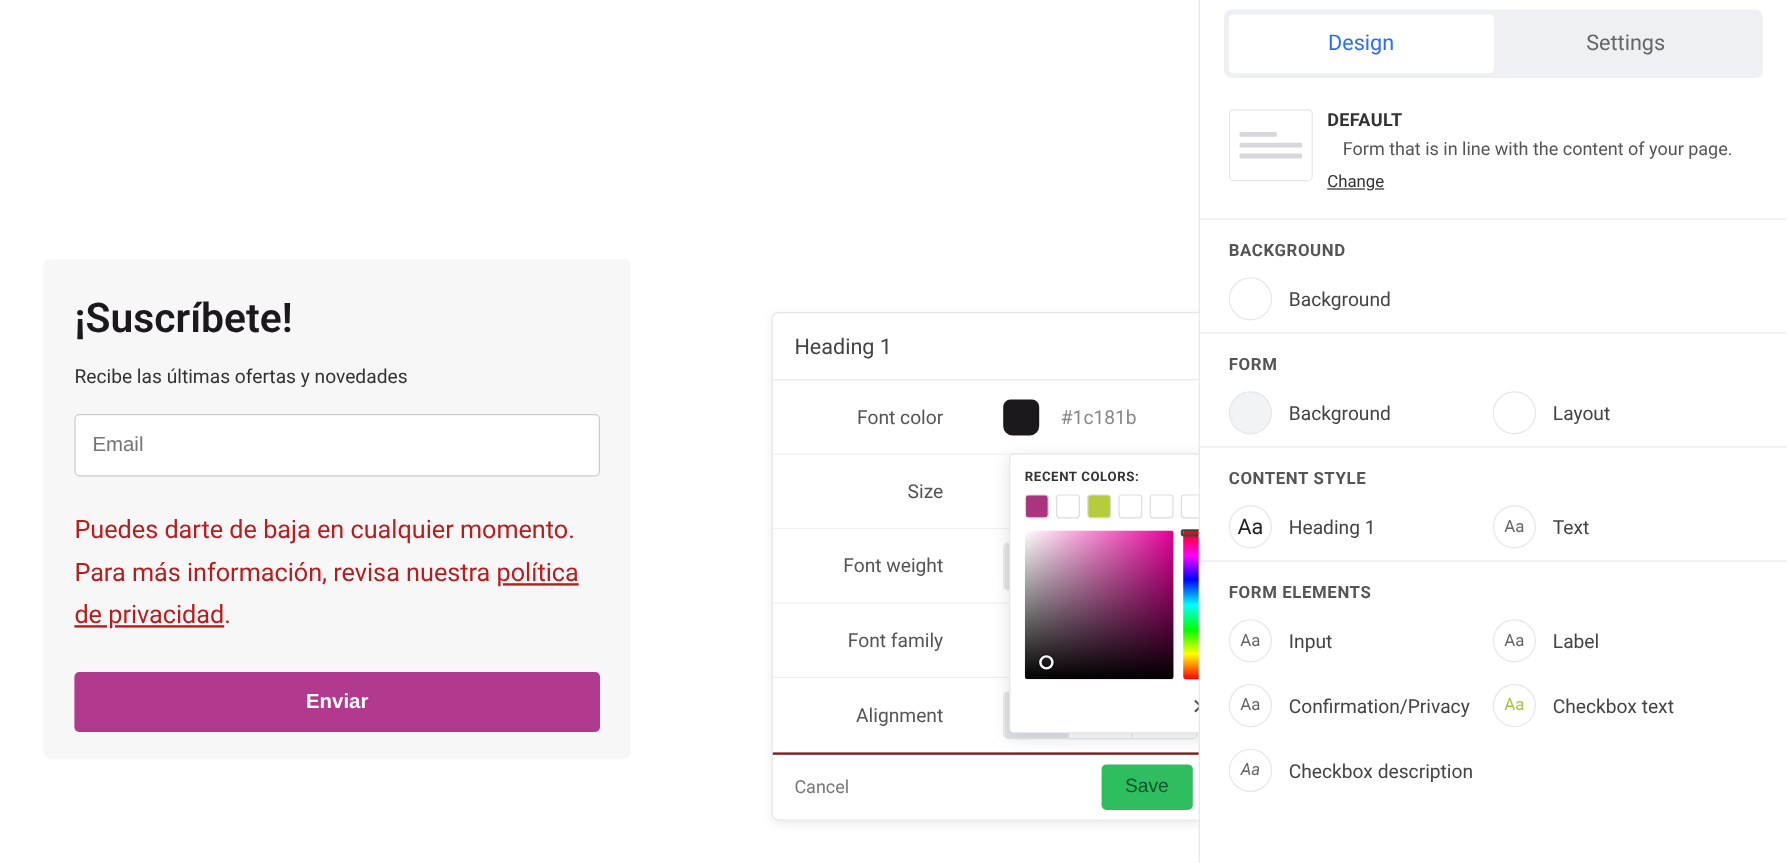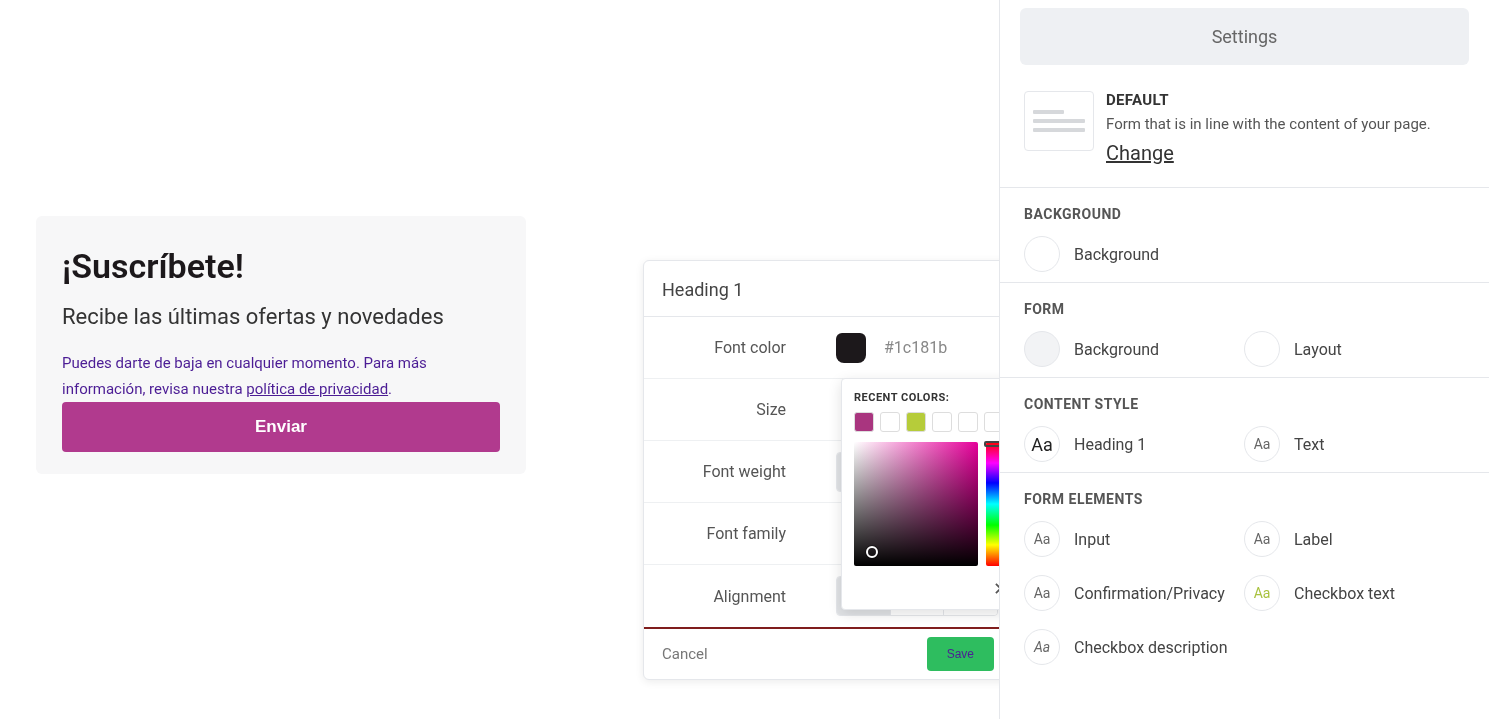--- a/index.html
+++ b/index.html
@@ -1,43 +1,43 @@
 <!DOCTYPE html>
 <html><head>
 <meta charset="utf-8">
 <style>
 * { box-sizing: border-box; margin: 0; padding: 0; }
 body { font-family: -apple-system, BlinkMacSystemFont, "Segoe UI", Roboto, Arial, sans-serif; color: #333; width: 1489px; height: 719px; position: relative; background: #fff; overflow: hidden; }
 
 
 .preview-card { position: absolute; left: 36px; top: 216px; width: 490px; background: #f7f7f8; border-radius: 6px; padding: 30px 26px 22px 26px; }
 .preview-title { font-size: 34px; font-weight: 600; color: #1c181b; margin-bottom: 18px; }
-.preview-sub { font-size: 22px; color: #333; margin-bottom: 22px; }
+.preview-sub { font-size: 16px; color: #333; margin-bottom: 22px; }
 .preview-input { width: 100%; height: 52px; border: 1px solid #ccc; border-radius: 4px; background: #fff; padding: 0 14px; font-size: 17px; color: #333; margin-bottom: 28px; }
-.preview-privacy { font-size: 15px; color: #4c1d95; line-height: 1.7; margin-bottom: 0; }
+.preview-privacy { font-size: 21px; color: #b91c1c; line-height: 1.7; margin-bottom: 28px; }
 .preview-privacy .u { text-decoration: underline; }
 .preview-btn { width: 100%; height: 50px; background: #b13a8e; color: #fff; font-weight: 600; font-size: 17px; border: none; border-radius: 4px; cursor: pointer; }
 
 
 .popup { position: absolute; left: 643px; top: 260px; width: 370px; background: #fff; border: 1px solid #e5e7eb; border-radius: 6px; box-shadow: 0 2px 8px rgba(0,0,0,0.08); }
 .popup-header { padding: 18px 18px 16px 18px; border-bottom: 1px solid #e5e7eb; font-size: 18px; color: #444; }
 .popup-body { }
 .prop-row { display: flex; align-items: center; height: 62px; padding: 0 14px 0 0; border-bottom: 1px solid #eef0f2; gap: 32px; }
 .prop-row:last-of-type { border-bottom: none; }
 .prop-label { flex: 0 0 160px; text-align: right; padding-right: 18px; font-size: 16px; color: #555; }
 .prop-value { flex: 1; display: flex; align-items: center; }
 .swatch-bk { width: 30px; height: 30px; background: #1c181b; border-radius: 6px 6px 8px 8px; margin-right: 18px; }
 .hex-text { color: #888; font-size: 16px; text-align: center; }
 .seg { display: flex; width: 100%; height: 40px; border: 1px solid #e5e7eb; border-radius: 4px; overflow: hidden; }
 .seg-cell { flex: 1; background: #fff; border-right: 1px solid #e5e7eb; }
 .seg-cell:last-child { border-right: none; }
 .seg-cell.sel { background: #e1e3e6; }
 .popup-footer { display: flex; align-items: center; justify-content: space-between; padding: 8px 18px; border-top: 2px solid #7f1d1d; }
 .cancel-link { color: #777; font-size: 15px; cursor: pointer; }
-.save-btn { background: #2ebd5f; color: #4c1d95; border: none; border-radius: 4px; padding: 10px 20px; font-size: 12px; font-weight: 500; cursor: pointer; }
+.save-btn { background: #2ebd5f; color: #14532d; border: none; border-radius: 4px; padding: 10px 20px; font-size: 16px; font-weight: 500; cursor: pointer; }
 
 
 .colorpicker { position: absolute; left: 817px; top: 378px; width: 180px; background: #fff; border: 1px solid #e5e7eb; border-radius: 4px; box-shadow: 0 4px 14px rgba(0,0,0,0.12); padding: 12px 12px 10px 12px; margin-left: 24px; }
 .cp-head { font-size: 11px; font-weight: 700; letter-spacing: 0.5px; color: #333; margin-bottom: 8px; }
 .cp-recent { display: flex; gap: 6px; margin-bottom: 10px; }
 .cp-sw { width: 20px; height: 20px; border: 1px solid #ddd; border-radius: 3px; }
 .cp-main { display: flex; gap: 8px; margin-bottom: 12px; }
 .cp-area { width: 124px; height: 124px; position: relative; background: linear-gradient(to top, #000, rgba(0,0,0,0)), linear-gradient(to right, #fff, #e6009a); border-radius: 2px; }
 .cp-handle { position: absolute; left: 12px; bottom: 8px; width: 12px; height: 12px; border: 2px solid #fff; border-radius: 50%; box-shadow: 0 0 0 1px rgba(0,0,0,0.3); }
 .cp-hue { width: 16px; height: 124px; background: linear-gradient(to bottom, #ff0000 0%, #ff00ff 17%, #0000ff 33%, #00ffff 50%, #00ff00 67%, #ffff00 83%, #ff0000 100%); border-radius: 2px; position: relative; }
@@ -48,40 +48,41 @@
 .sidebar { position: absolute; right: 0; top: 0; width: 490px; height: 719px; border-left: 1px solid #e5e7eb; background: #fff; overflow: hidden; }
 .tabs-wrap { padding: 8px 20px 0 20px; }
 .tabs { display: flex; background: #eef0f3; border-radius: 6px; padding: 4px; }
 .tab { flex: 1; text-align: center; padding: 14px 0; font-size: 18px; border-radius: 4px; cursor: pointer; color: #666; }
 .tab.active { background: #fff; color: #2b6ef2; }
 .default-block { display: flex; gap: 12px; padding: 26px 24px 22px 24px; border-bottom: 1px solid #e5e7eb; }
 .default-thumb { width: 70px; height: 60px; border: 1px solid #e5e7eb; border-radius: 4px; display: flex; flex-direction: column; justify-content: center; gap: 5px; padding: 8px 8px; }
 .th-line { height: 4px; background: #d6d8db; border-radius: 1px; }
 .th-line.s { width: 60%; }
 .default-txt .dt-head { font-weight: 700; font-size: 15px; letter-spacing: 0.3px; color: #333; margin-bottom: 6px; }
-.default-txt .dt-desc { font-size: 15px; color: #555; margin-bottom: 8px; }
-.default-txt .dt-change { font-size: 20px; text-decoration: underline; color: #333; cursor: pointer; }
+.default-txt .dt-desc { font-size: 15px; color: #555; margin-bottom: 8px; margin-left: 13px; }
+.default-txt .dt-change { font-size: 14px; text-decoration: underline; color: #333; cursor: pointer; }
 .section { padding: 18px 24px 10px 24px; border-bottom: 1px solid #e5e7eb; }
 .section:last-child { border-bottom: none; }
 .sec-head { font-weight: 700; font-size: 14px; letter-spacing: 0.5px; color: #555; margin-bottom: 14px; }
 .style-row { display: flex; flex-wrap: wrap; gap: 18px 10px; }
 .style-item { display: flex; align-items: center; gap: 14px; width: 210px; cursor: pointer; }
 .style-chip { width: 36px; height: 36px; border: 1px solid #e5e7eb; border-radius: 50%; display: flex; align-items: center; justify-content: center; font-size: 14px; color: #666; background: #fff; }
 .style-chip.big { font-size: 18px; color: #222; }
 .style-chip.grey { background: #f2f3f5; }
 .style-chip.lime { color: #a9c23f; }
 .style-chip.it { font-style: italic; }
 .style-label { font-size: 16px; color: #444; }
 </style>
 </head>
 <body>
 
 <div class="preview-card">
   <h1 class="preview-title">¡Suscríbete!</h1>
   <div class="preview-sub">Recibe las últimas ofertas y novedades</div>
+  <input class="preview-input" placeholder="Email" style="">
   <div class="preview-privacy">
     <span>Puedes darte de baja en cualquier momento. Para más información, revisa nuestra </span><span class="u">política de privacidad</span><span>.</span>
   </div>
   <button class="preview-btn">Enviar</button>
 </div>
 
 <div class="popup">
   <div class="popup-header">Heading 1</div>
   <div class="popup-body">
     <div class="prop-row">
@@ -143,20 +144,21 @@
     <div class="cp-hue">
       <div class="cp-hue-handle"></div>
     </div>
   </div>
   <div class="cp-close">✕</div>
 </div>
 
 <div class="sidebar">
   <div class="tabs-wrap">
     <div class="tabs">
+      <div class="tab active">Design</div>
       <div class="tab">Settings</div>
     </div>
   </div>
 
   <div class="default-block">
     <div class="default-thumb">
       <div class="th-line s"></div>
       <div class="th-line"></div>
       <div class="th-line"></div>
     </div>

